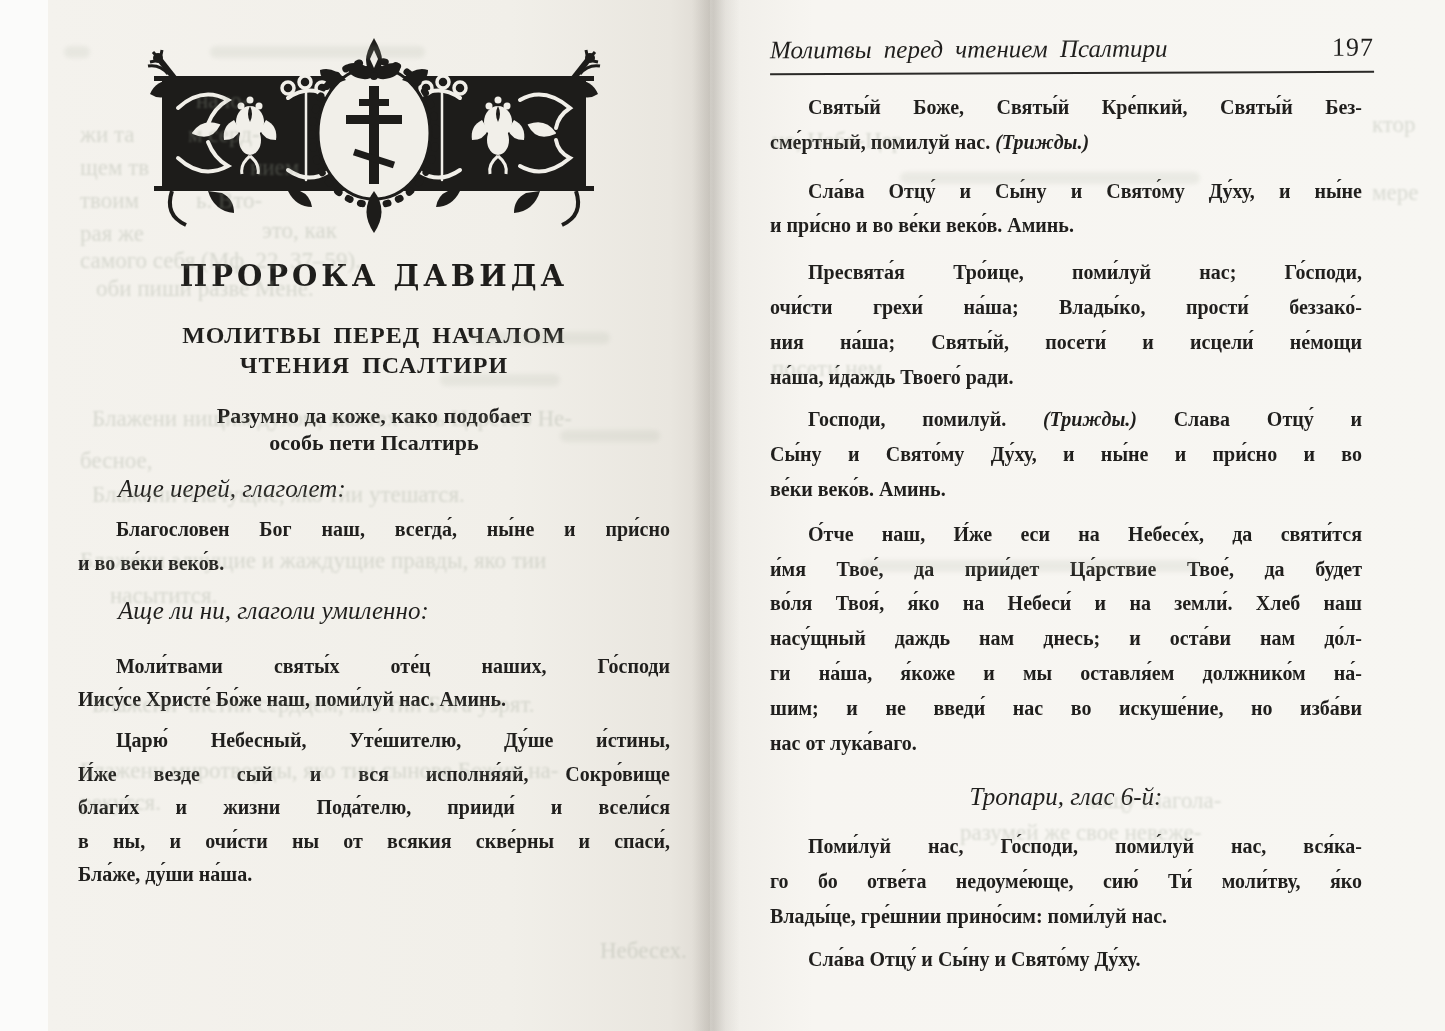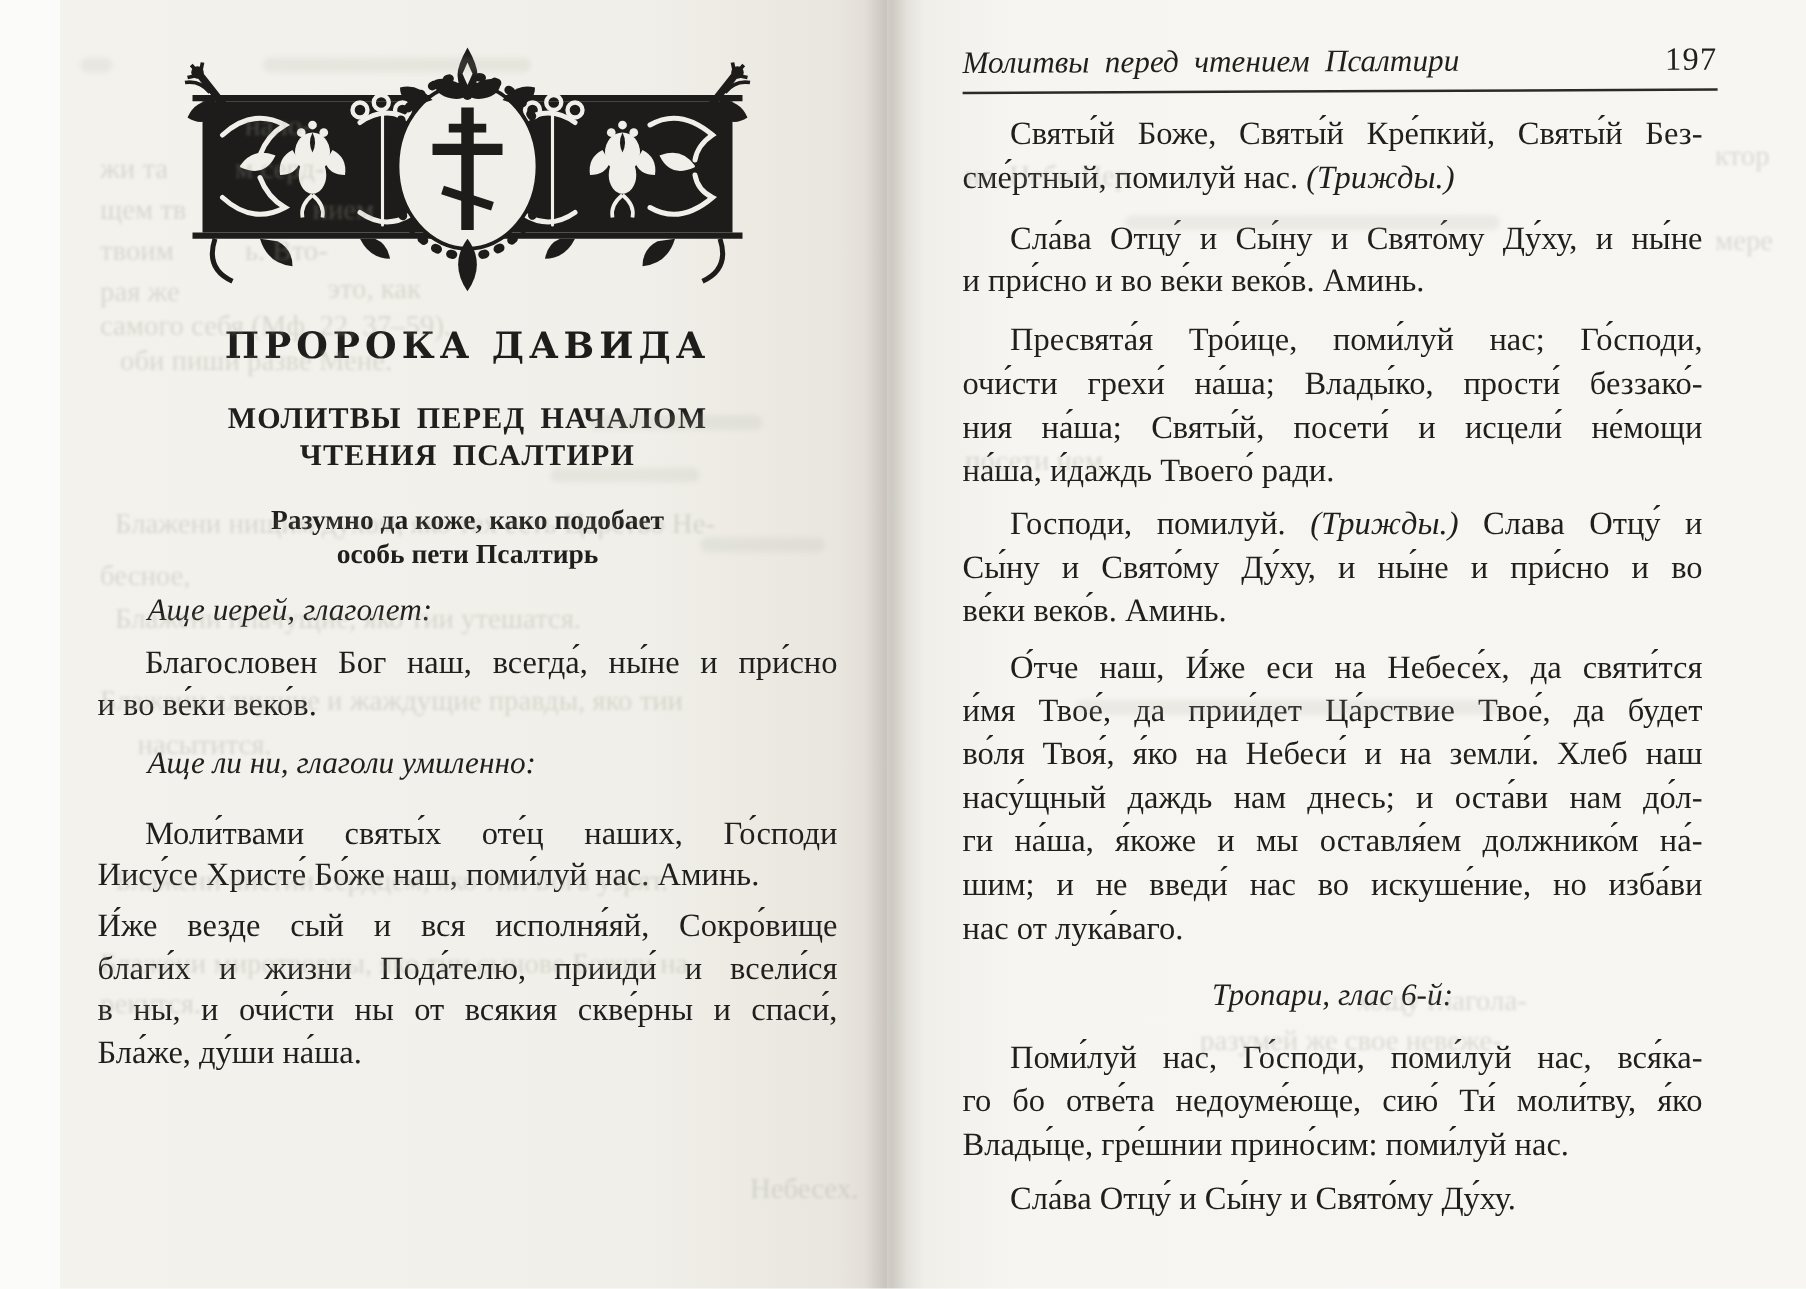--- a/index.html
+++ b/index.html
@@ -22,21 +22,21 @@
   .h2-title{margin:10px 0 0;text-align:center;font-family:"DejaVu Serif",serif;
     font-weight:700;font-size:29px;line-height:36px;letter-spacing:4px;color:#1e1d1b;}
   .h3-heading{margin:26px 0 0;text-align:center;font-weight:700;font-size:24px;
     line-height:30px;letter-spacing:1px;word-spacing:5px;}
   .sub-heading{margin:22px 0 0;text-align:center;font-weight:700;font-size:22px;line-height:27px;}
 
   
   .block{width:592px;}
   .rubric .tline{font-style:italic;font-size:25px;line-height:32px;text-indent:40px;}
   .rubric-center .tline{font-style:italic;font-size:25px;line-height:30px;text-align:center;text-indent:0;}
-  .para .tline{font-size:26px;text-align:justify;text-align-last:justify;}
+  .para .tline{font-size:20px;text-align:justify;text-align-last:justify;font-weight:bold;}
   .lp .tline{line-height:33.4px;}
   .rp .tline{line-height:34.8px;}
   .para .tline.first{text-indent:38px;}
   .para .tline.last{text-align-last:left;}
   .para .tline em{font-style:italic;}
 
   
   .rp-content{position:relative;padding:34px 0 0 60px;width:604px;color:#201f1d;}
   .running-header{display:flex;justify-content:space-between;align-items:baseline;
     border-bottom:2px solid #2b2a28;padding-bottom:8px;width:604px;transform:rotate(-.25deg);}
@@ -175,20 +175,21 @@
           <div class="tline last">и во ве́ки веко́в.</div>
         </div>
       <div class="block rubric lp" style="margin-top:14px">
           <div class="tline first last">Аще ли ни, глаголи умиленно:</div>
         </div>
       <div class="block para lp" style="margin-top:22px">
           <div class="tline first">Моли́твами святы́х оте́ц наших, Го́споди</div>
           <div class="tline last">Иису́се Христе́ Бо́же наш, поми́луй нас. Аминь.</div>
         </div>
       <div class="block para lp" style="margin-top:8px">
+          <div class="tline first">Царю́ Небесный, Уте́шителю, Ду́ше и́стины,</div>
           <div class="tline">И́же везде сый и вся исполня́яй, Сокро́вище</div>
           <div class="tline">благи́х и жизни Пода́телю, прииди́ и всели́ся</div>
           <div class="tline">в ны, и очи́сти ны от всякия скве́рны и спаси́,</div>
           <div class="tline last">Бла́же, ду́ши на́ша.</div>
         </div>
     </div>
   </div>
 
   <div class="page page-right">
     <div class="rp-content">

